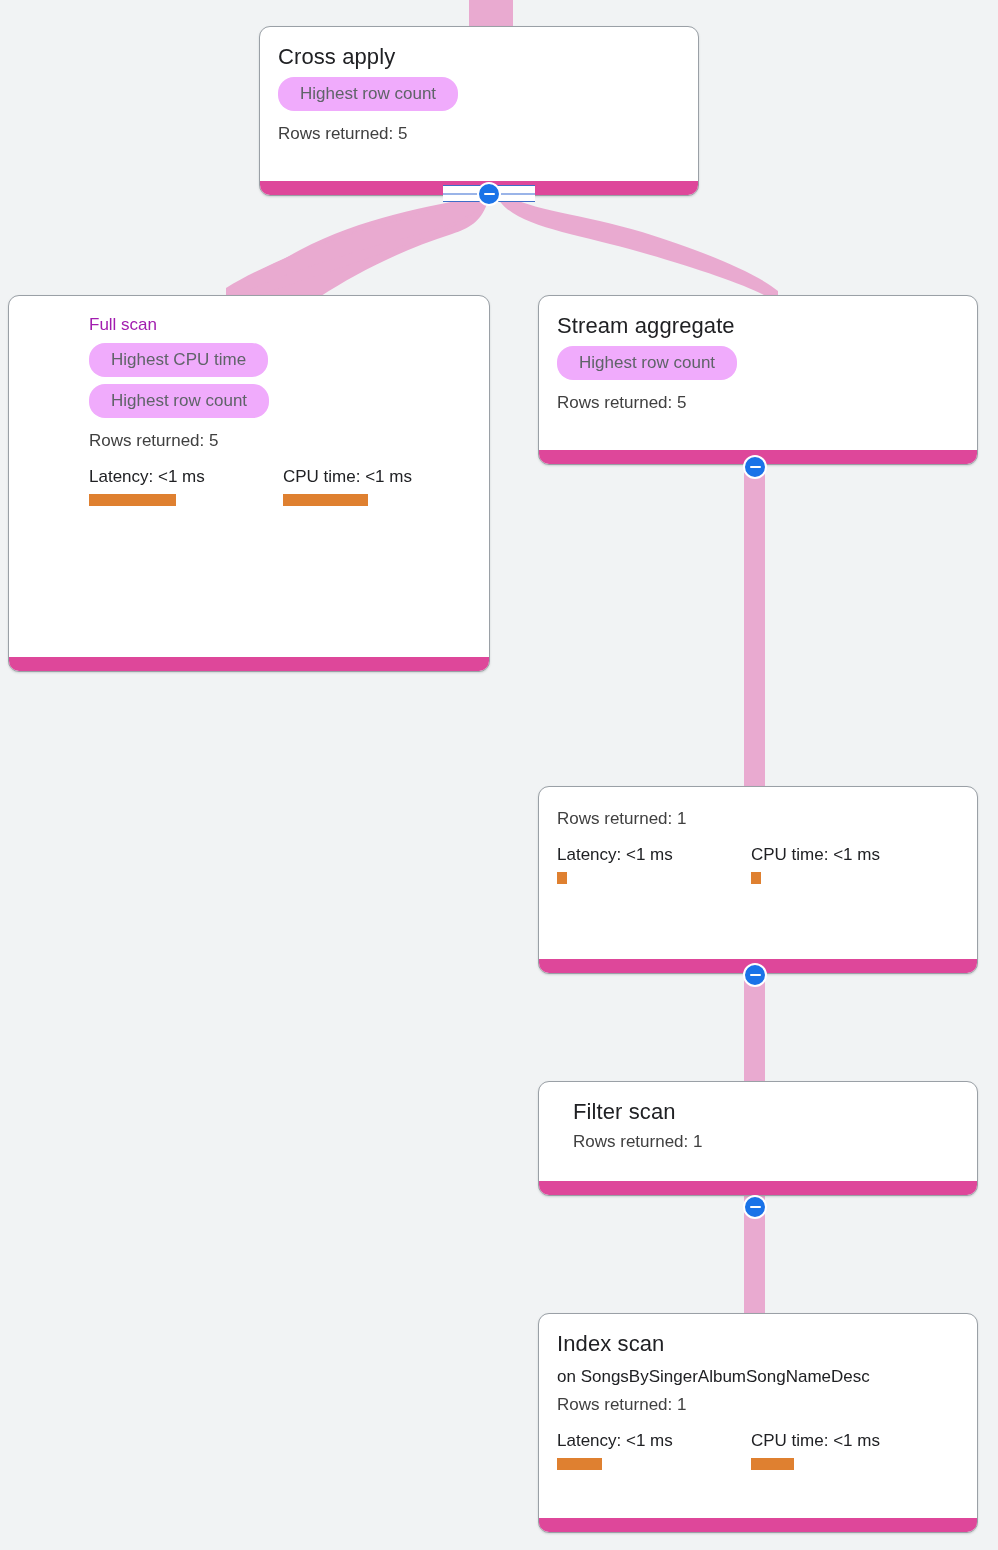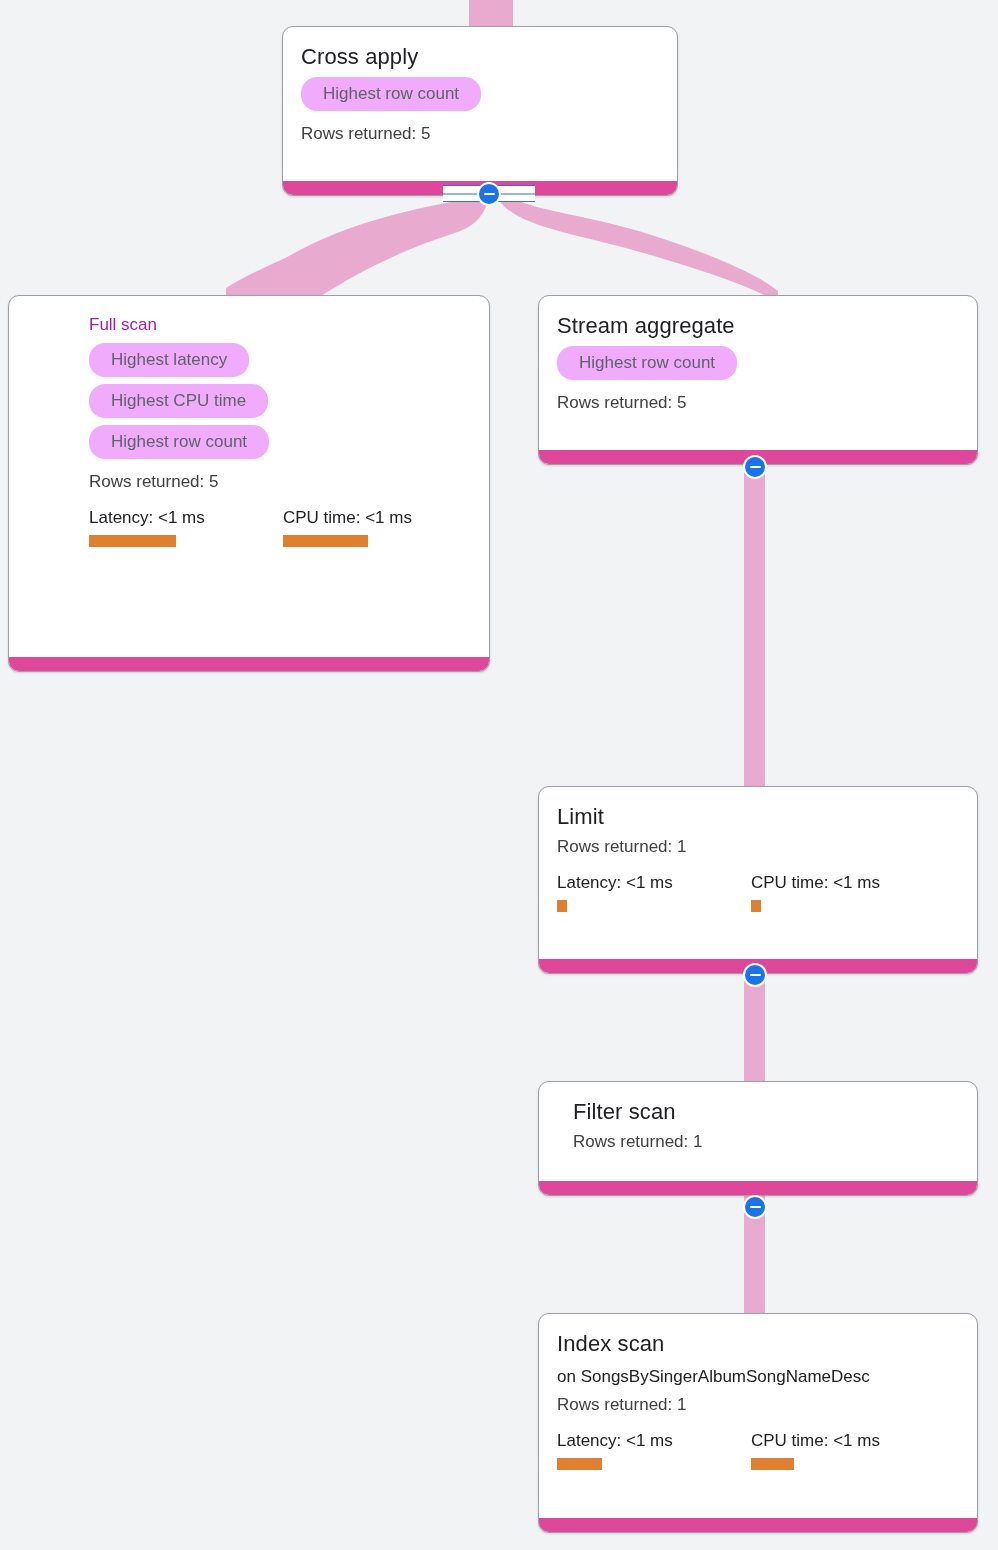--- a/index.html
+++ b/index.html
@@ -206,21 +206,21 @@
              C 580 213, 512 208, 504 190
              Z"></path>
 
     <rect x="744" y="460" width="21" height="332" fill="#e9aad0"></rect>
 
     <rect x="744" y="962" width="21" height="122" fill="#e9aad0"></rect>
 
     <rect x="744" y="1194" width="21" height="120" fill="#e9aad0"></rect>
   </svg>
 
-  <div class="node" style="left:282px; top:26px; width:396px; height:170px;">
+  <div class="node" style="left:259px; top:26px; width:440px; height:170px;">
     <div class="node-body">
       <div class="title-row">
         <div class="node-title">Cross apply</div>
       </div>
       <div class="chips">
         <span class="chip">Highest row count</span>
       </div>
       <div class="rows-line">Rows returned: 5</div>
     </div>
     <div class="node-accent"></div>
@@ -230,21 +230,20 @@
   <div class="sel-lines" style="left:490px; top:185px; width:45px;"></div>
   <div class="toggle" style="left:477px; top:182px;">
     <span class="minus"></span>
   </div>
 
   <div class="node" style="left:8px; top:295px; width:482px; height:377px;">
     <div class="node-body">
       <div style="padding-left:62px;">
         <div class="node-sub muted">Full scan</div>
         <div class="chips">
-          <span class="chip-row"><span class="chip">Highest latency</span></span>
           <span class="chip-row"><span class="chip">Highest CPU time</span></span>
           <span class="chip-row"><span class="chip">Highest row count</span></span>
         </div>
         <div class="rows-line">Rows returned: 5</div>
         <div class="metrics">
           <div class="metric" style="width:194px;">
             <div class="metric-label">Latency: &lt;1 ms</div>
             <div class="metric-bar" style="width:87px;"></div>
           </div>
           <div class="metric">
@@ -268,23 +267,20 @@
       <div class="rows-line">Rows returned: 5</div>
     </div>
     <div class="node-accent"></div>
   </div>
   <div class="toggle" style="left:743px; top:455px;">
     <span class="minus"></span>
   </div>
 
   <div class="node" style="left:538px; top:786px; width:440px; height:188px;">
     <div class="node-body">
-      <div class="title-row">
-        <div class="node-title">Limit</div>
-      </div>
       <div class="rows-line">Rows returned: 1</div>
       <div class="metrics">
         <div class="metric" style="width:194px;">
           <div class="metric-label">Latency: &lt;1 ms</div>
           <div class="metric-bar" style="width:10px;"></div>
         </div>
         <div class="metric">
           <div class="metric-label">CPU time: &lt;1 ms</div>
           <div class="metric-bar" style="width:10px;"></div>
         </div>

